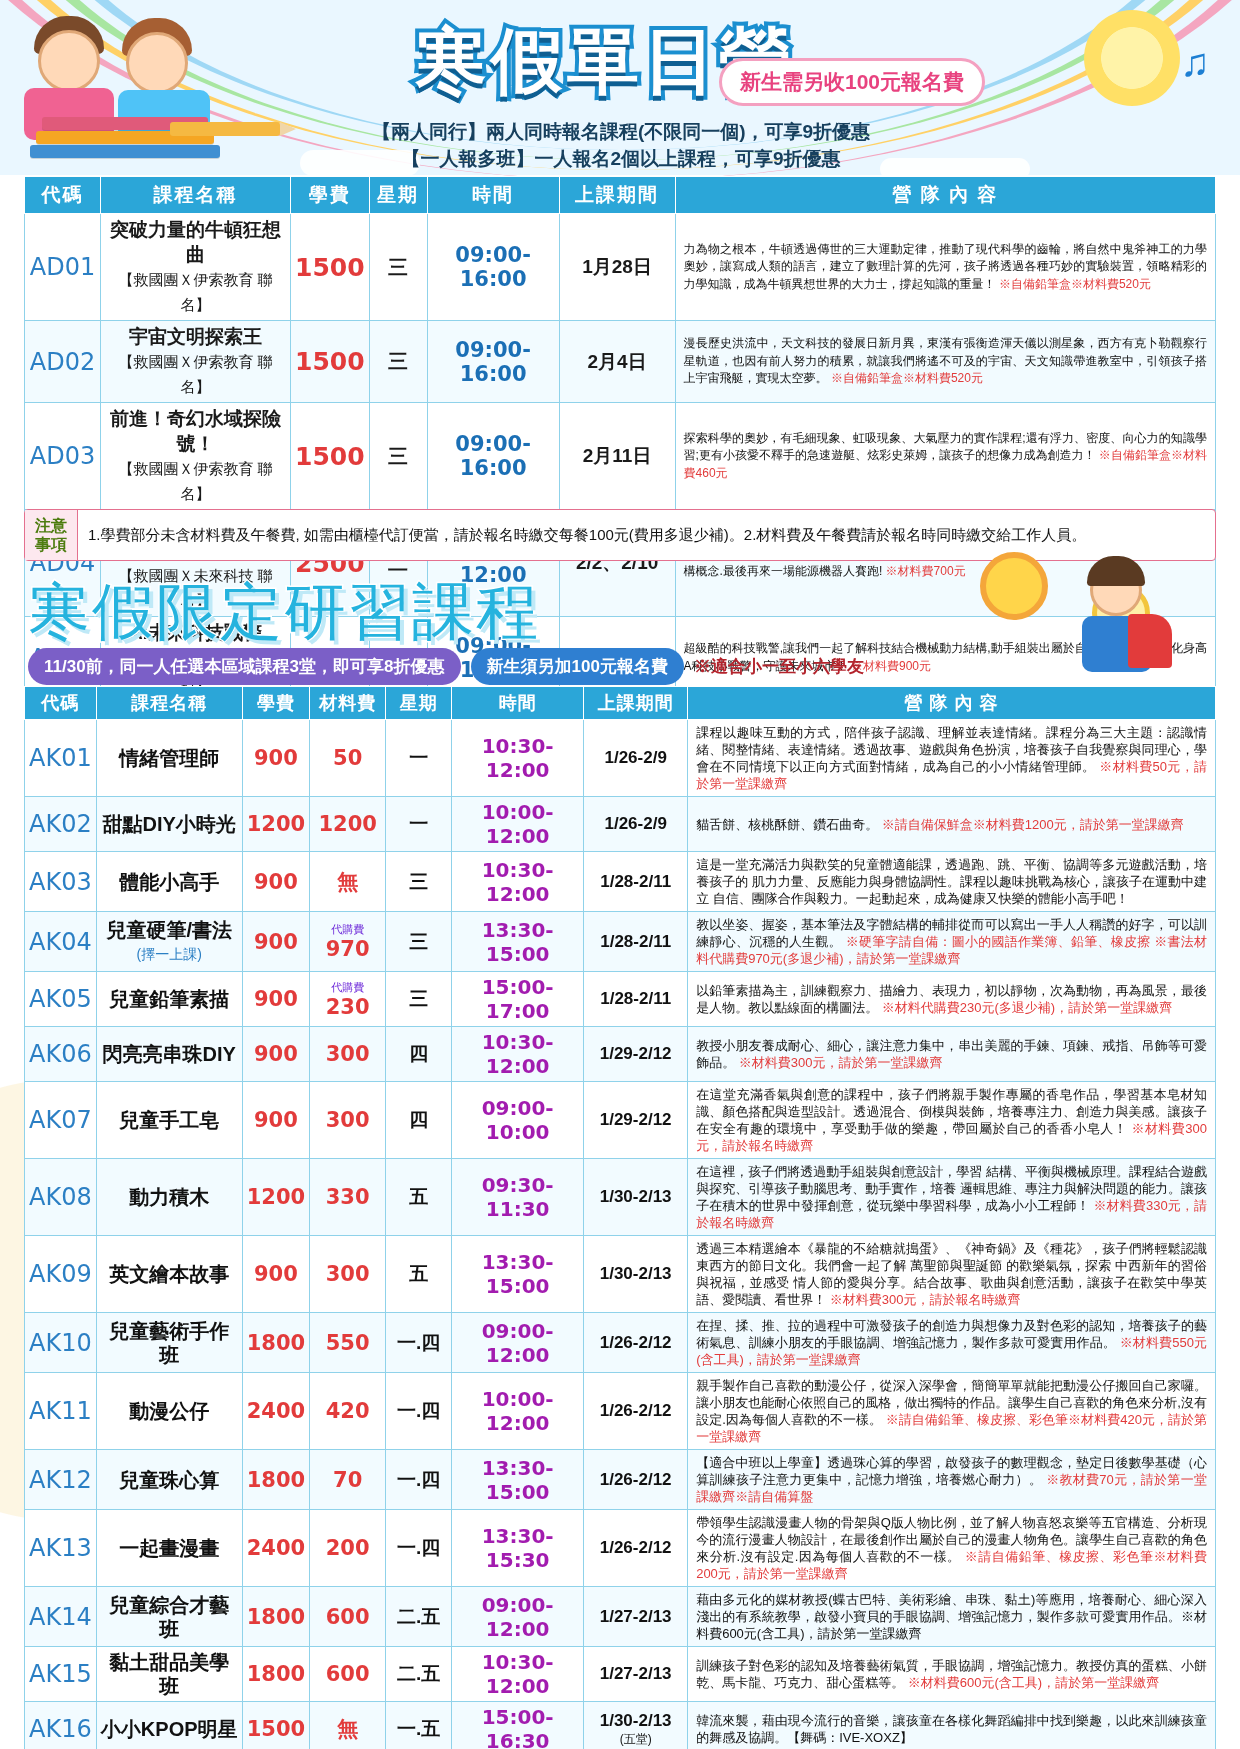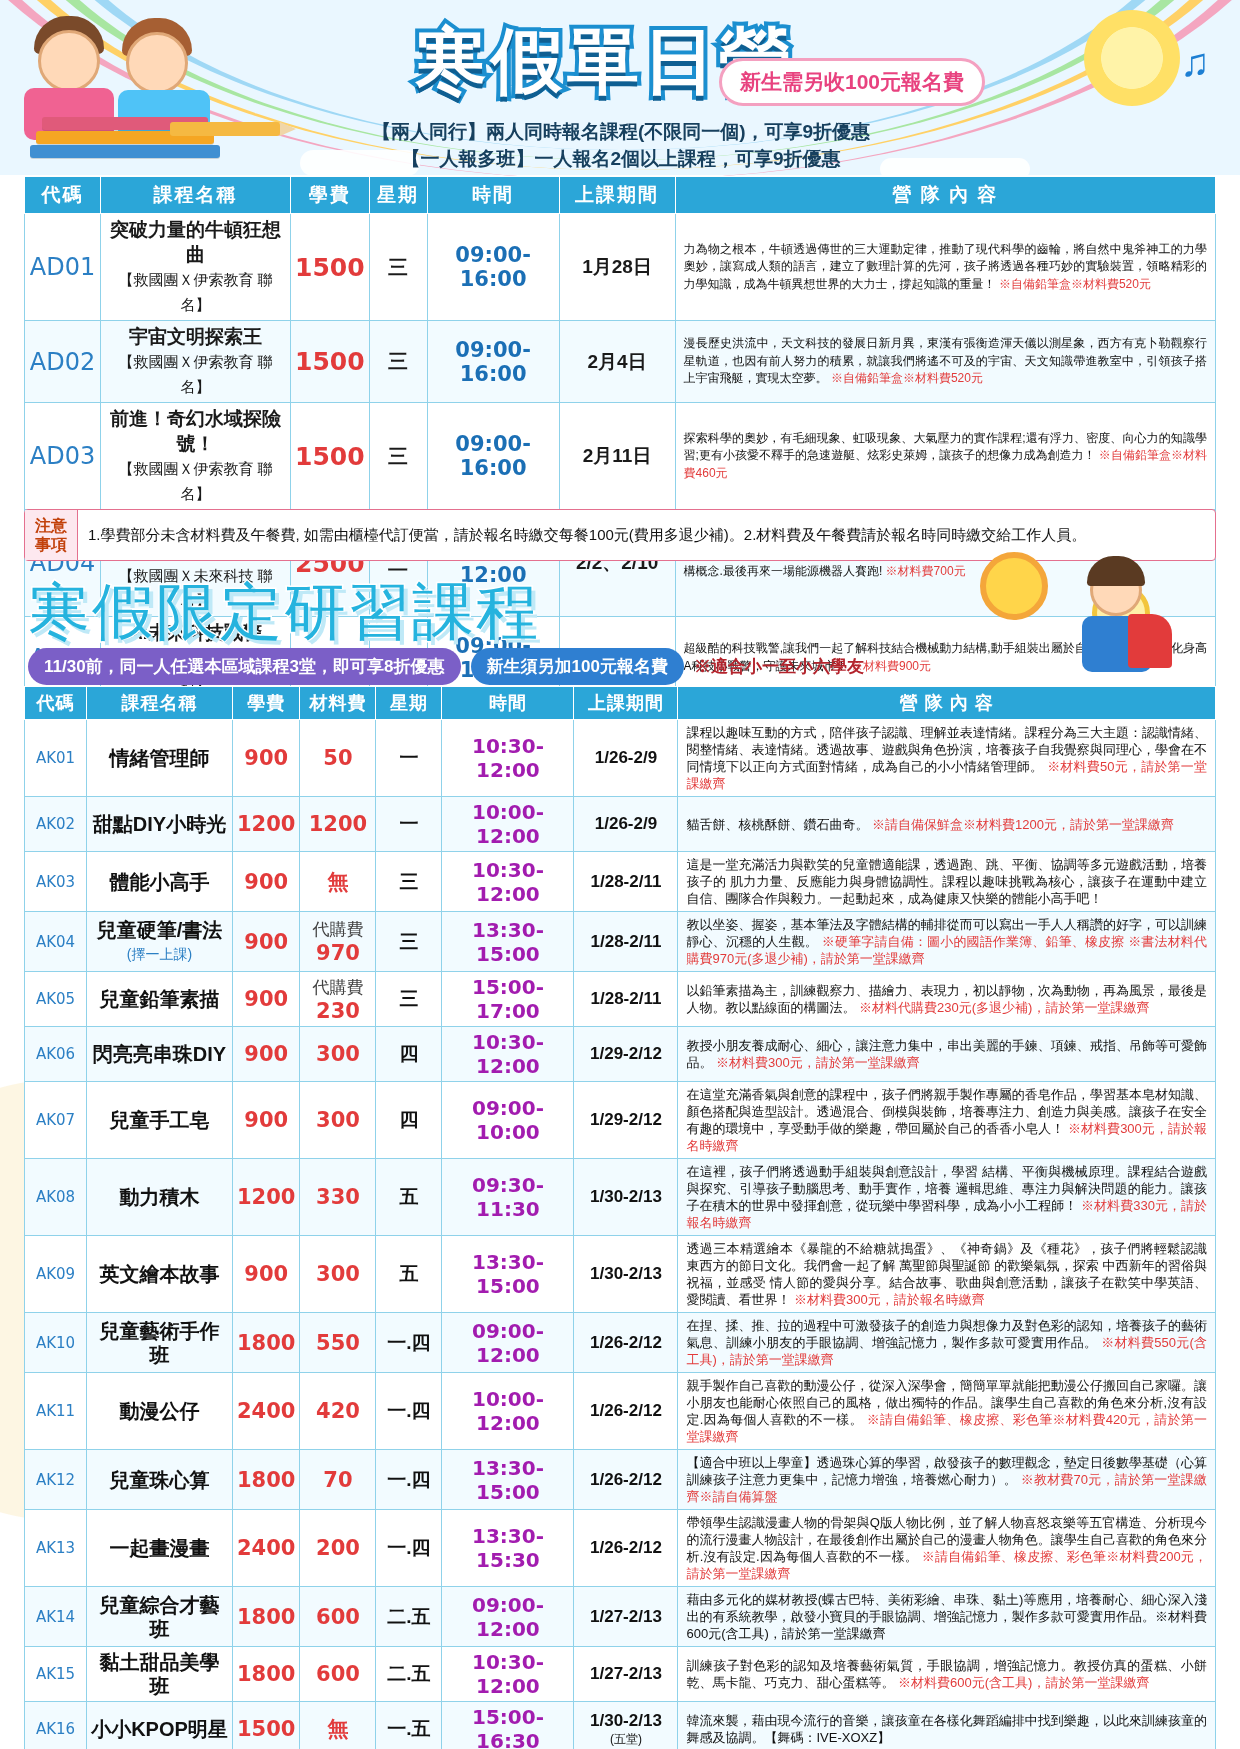--- a/index.html
+++ b/index.html
@@ -79,21 +79,21 @@
   .desc .mat { color:#e23b3b; }
   .row-a { background:#ffffff; }
   .row-b { background:#f2fbff; }
 
   .note-box {
     position:absolute; left:24px; width:1192px;
     border:1px solid #e4708f; border-radius:4px; background:#fff;
     display:flex; align-items:center; font-size:15px; color:#111;
   }
   .note-tag {
-    background:#fde8ef; color:#c2410c; font-weight:bold; font-size:16px;
+    background:#fde8ef; color:#4d7c0f; font-weight:bold; font-size:16px;
     padding:6px 10px; line-height:19px; text-align:center; border-right:1px solid #e4708f;
     white-space:nowrap;
   }
   .note-text { padding:6px 10px; line-height:20px; }
 
   
   .sec2-title {
     position:absolute; left:28px; top:570px;
     font-size:62px; font-weight:normal; color:#25b3de;
     -webkit-text-stroke:3px #ffffff;
@@ -116,26 +116,26 @@
     background:#2f7fd1; color:#fff; border-radius:20px; padding:7px 16px;
     font-size:17px; font-weight:bold;
   }
   .pill-plain { color:#b3232c; font-size:17px; font-weight:bold; }
 
   .t2 { left:24px; top:686px; width:1192px; }
   th.hd2 {
     background:#2ba6d8; color:#fff; font-size:18px; font-weight:bold;
     border:1px solid #ffffff; padding:4px 2px; letter-spacing:1px;
   }
-  .code2 { color:#2b7fc4; font-size:15px; text-align:center; font-family:"DejaVu Sans", sans-serif;}
+  .code2 { color:#2b7fc4; font-size:24px; text-align:center; font-family:"DejaVu Sans", sans-serif;}
   .cname2 { text-align:center; font-size:20px; color:#111; font-weight:bold; line-height:24px;}
   .cname2 small { display:block; font-size:14px; color:#2b7fc4; font-weight:normal;}
   .fee2 { color:#e23b3b; font-size:21px; text-align:center; font-weight:bold; font-family:"DejaVu Sans", sans-serif;}
   .mat2 { color:#e23b3b; font-size:21px; text-align:center; font-weight:bold; font-family:"DejaVu Sans", sans-serif;}
-  .mat2 small { display:block; font-size:17px; color:#404040; font-weight:normal;}
+  .mat2 small { display:block; font-size:11px; color:#6d28d9; font-weight:normal;}
   .wd2 { color:#111; font-size:19px; text-align:center; font-weight:bold;}
   .time2 { color:#a21caf; font-size:20px; text-align:center; font-weight:bold; font-family:"DejaVu Sans", sans-serif;}
   .dates2 { color:#111; font-size:17px; text-align:center; font-weight:bold;}
   .dates2 small { display:block; font-size:12px; font-weight:normal;}
   .desc2 { font-size:13px; line-height:17px; color:#111; text-align:justify; padding:4px 8px;}
   .desc2 .mat { color:#e23b3b; }
 </style>
 </head>
 <body>
 

